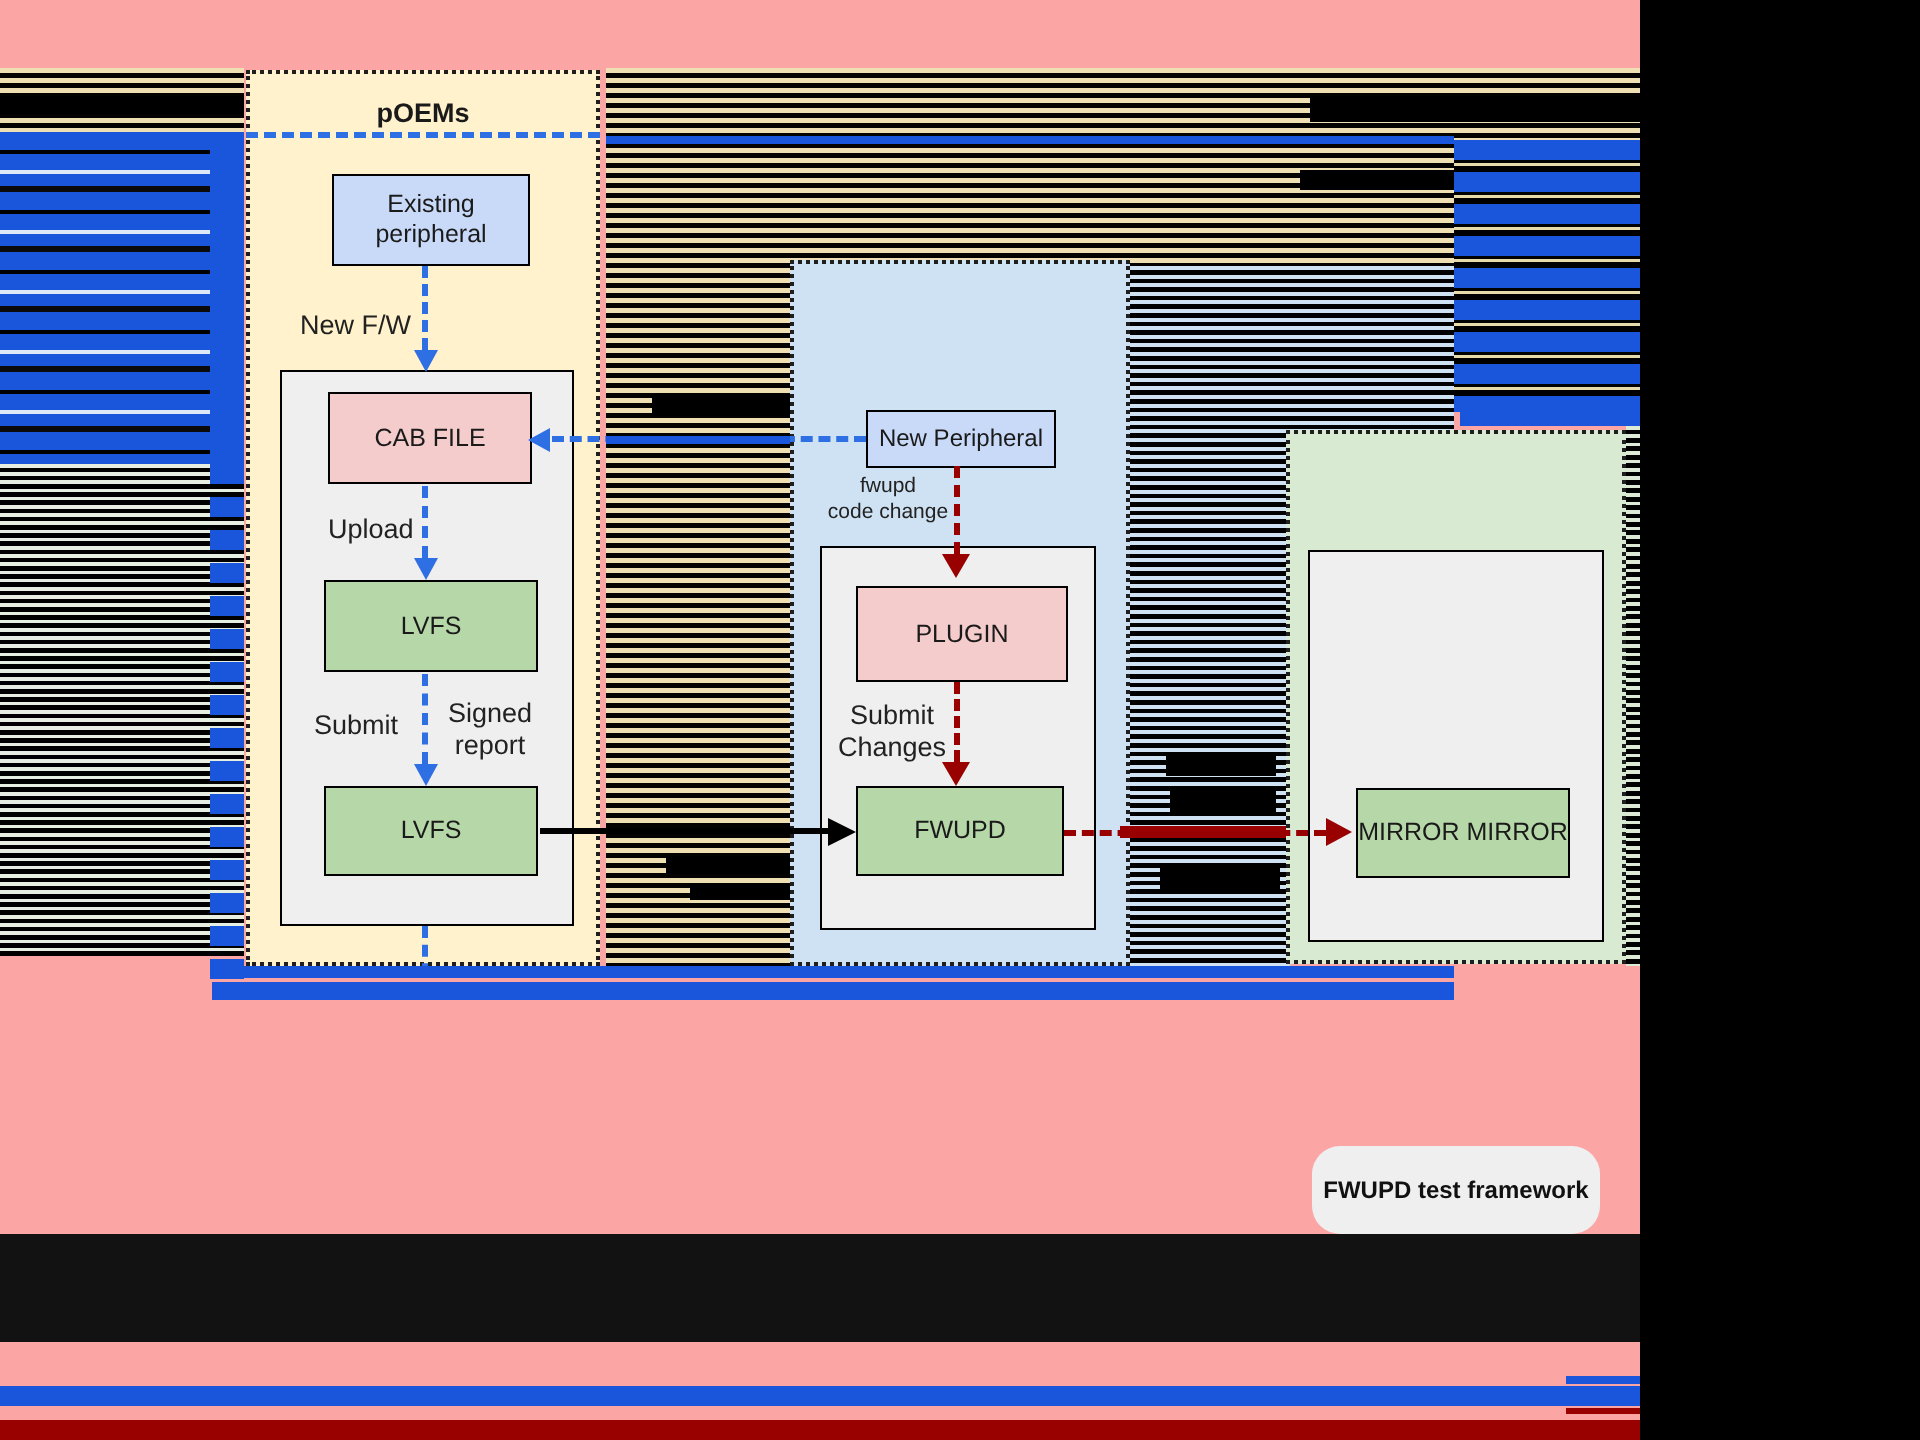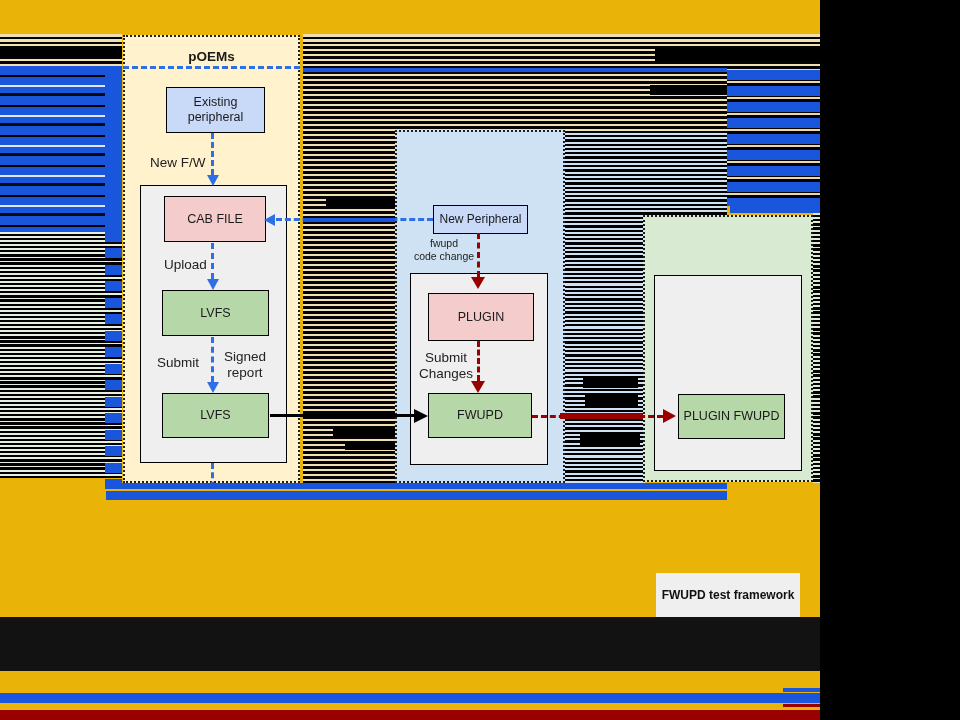--- a/index.html
+++ b/index.html
@@ -1,18 +1,18 @@
 <!DOCTYPE html>
 <html><head>
 <meta charset="utf-8">
 <style>
   * { margin:0; padding:0; box-sizing:border-box; }
   html,body { background:#000; }
   #stage {
-    position:relative; width:820px; height:720px; background:#eab308;
+    position:relative; width:820px; height:720px; background:#fca5a5;
     overflow:hidden; font-family:"Liberation Sans", sans-serif; color:#111;padding-left:16px;
   }
   .abs { position:absolute; }
 
   
   .tan-stripes   { background:repeating-linear-gradient(to bottom,#eee0b2 0 2.5px,#050301 2.5px 5px); }
   .pale-stripes  { background:repeating-linear-gradient(to bottom,#e7efe3 0 1.8px,#000 1.8px 4.1px); }
   .lblue-stripes { background:repeating-linear-gradient(to bottom,#cfe2f3 0 2px,#000 2px 4.3px); }
   .green-stripes { background:repeating-linear-gradient(to bottom,#dcead6 0 1.8px,#000 1.8px 4.2px); }
   .blue-glitch   { background:repeating-linear-gradient(to bottom,#1a56db 0 9px,#000 9px 11px,#1a56db 11px 19px,#dfe8f7 19px 21px,#1a56db 21px 27px,#0a0a0a 27px 30px); }
@@ -36,21 +36,21 @@
   .vdash-red  { width:0; border-left:3px dashed #990000; }
   .hdash-blue { height:0; border-top:3px dashed #2f6fe4; }
   .hdash-red  { height:0; border-top:3px dashed #990000; }
   .head-down-blue { width:0; height:0; border-left:6px solid transparent; border-right:6px solid transparent; border-top:11px solid #2f6fe4; }
   .head-left-blue { width:0; height:0; border-top:6px solid transparent; border-bottom:6px solid transparent; border-right:11px solid #2f6fe4; }
   .head-down-red  { width:0; height:0; border-left:7px solid transparent; border-right:7px solid transparent; border-top:12px solid #990000; }
   .head-right-red { width:0; height:0; border-top:7px solid transparent; border-bottom:7px solid transparent; border-left:13px solid #990000; }
   .head-right-blk { width:0; height:0; border-top:7px solid transparent; border-bottom:7px solid transparent; border-left:14px solid #000; }
   .hline-blk { background:#000; }
   .test-box { background:#efefef; display:flex; align-items:center; justify-content:center;
-    font-weight:bold; font-size:12px; color:#111; }
+    font-weight:bold; font-size:12px; color:#111;border-radius:14px; }
   .ctr { text-align:center; }
 </style>
 </head>
 <body>
 
 <div id="stage">
 
   <div class="abs tan-stripes" style="left:0;top:34px;width:122px;height:32px"></div>
   <div class="abs blk" style="left:0;top:48px;width:122px;height:9px"></div>
   <div class="abs blue-glitch" style="left:0;top:66px;width:105px;height:166px"></div>
@@ -89,21 +89,21 @@
   <div class="abs inner" style="left:654px;top:275px;width:148px;height:196px"></div>
 
   <div class="abs node" style="left:166px;top:87px;width:99px;height:46px;background:#c9daf8">Existing
 peripheral</div>
   <div class="abs node" style="left:164px;top:196px;width:102px;height:46px;background:#f4cccc">CAB FILE</div>
   <div class="abs node" style="left:162px;top:290px;width:107px;height:46px;background:#b6d7a8">LVFS</div>
   <div class="abs node" style="left:162px;top:393px;width:107px;height:45px;background:#b6d7a8">LVFS</div>
   <div class="abs node" style="left:433px;top:205px;width:95px;height:29px;background:#c9daf8;font-size:12px">New Peripheral</div>
   <div class="abs node" style="left:428px;top:293px;width:106px;height:48px;background:#f4cccc">PLUGIN</div>
   <div class="abs node" style="left:428px;top:393px;width:104px;height:45px;background:#b6d7a8">FWUPD</div>
-  <div class="abs node" style="left:678px;top:394px;width:107px;height:45px;background:#b6d7a8">PLUGIN FWUPD</div>
+  <div class="abs node" style="left:678px;top:394px;width:107px;height:45px;background:#b6d7a8">MIRROR MIRROR</div>
 
   <div class="abs lbl" style="left:150px;top:155px">New F/W</div>
   <div class="abs lbl" style="left:164px;top:257px">Upload</div>
   <div class="abs lbl" style="left:157px;top:355px">Submit</div>
   <div class="abs lbl ctr" style="left:216px;top:349px;width:58px">Signed
 report</div>
   <div class="abs lbl-sm" style="left:408px;top:237px;width:72px">fwupd
 code change</div>
   <div class="abs lbl ctr" style="left:412px;top:350px;width:68px">Submit
 Changes</div>

